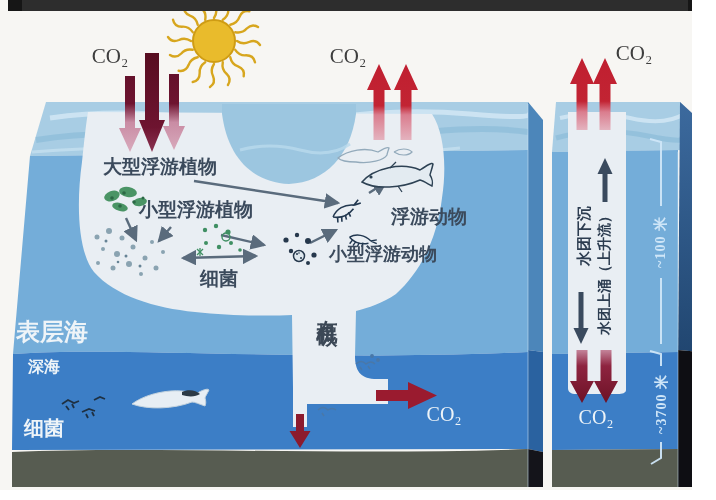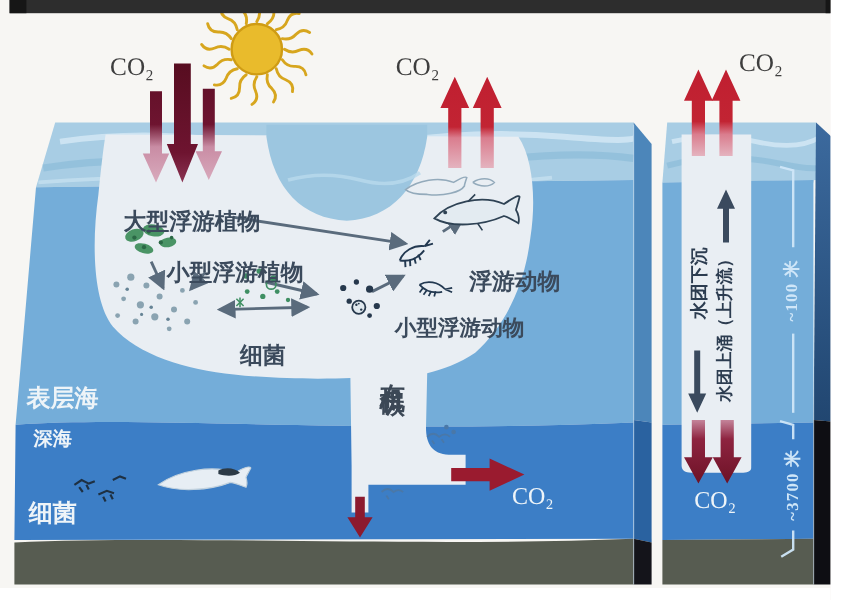--- a/index.html
+++ b/index.html
@@ -2,21 +2,21 @@
 <html style="--background: #f7f6f3; --top-bar: #2d2d2d; --sun-core: #e9bb2c; --sun-ray: #d7a61e; --ocean-top-face: #a8cde4; --ocean-top-wave: #cfe6f3; --ocean-surface-front: #74add9; --ocean-deep-front: #3c7ec6; --ocean-dip: #9cc6e0; --seafloor: #575c51; --side-face-navy: #2f5886; --side-face-black: #0e0e13; --white-channel: #e9eef3; --co2-down-dark: #6e1430; --co2-pink: #d9abbd; --co2-up-red: #c22433; --co2-deep-maroon: #7e1a31; --foodweb-arrow: #5a6b7c; --channel-arrow: #3a4a5e; --label-dark: #3b4a5c; --label-white: #eef4f8; --depth-label: #cfe6f8; --plankton-green: #3f8f63; --organism-dark: #24384c;"><head>
 <meta charset="utf-8">
 <style>
   html,body{margin:0;padding:0;background:#ffffff;}
   #stage{position:relative;width:692px;height:500px;overflow:hidden;background:var(--background,#f7f6f3);
          font-family:"Liberation Serif",serif;}
   #gfx{position:absolute;left:0;top:0;}
   .label{position:absolute;transform:translate(-50%,-50%);white-space:nowrap;line-height:1;
          font-family:"Liberation Serif",serif;}
   .rot{transform:translate(-50%,-50%) rotate(-90deg);}
-  .dark{color:var(--label-dark,#3b4a5c);font-weight:600;margin-top:19px;}
+  .dark{color:var(--label-dark,#3b4a5c);font-weight:600;}
   .white{color:var(--label-white,#eef4f8);font-weight:600;}
   .co2{color:#3e3e3e;font-size:21px;font-weight:500;}
   .co2w{color:var(--label-white,#eef4f8);font-size:20px;font-weight:500;}
   .depth{color:var(--depth-label,#cfe6f8);font-size:14px;font-weight:600;letter-spacing:1px;}
   .chan{color:#2c3c50;font-weight:700;}
   .vert{position:absolute;writing-mode:vertical-lr;text-orientation:upright;line-height:1;
         color:#3c4856;font-size:21px;font-weight:600;letter-spacing:3px;
         font-family:"Liberation Serif",serif;}
   
   .c-topface{fill:var(--ocean-top-face,#a8cde4);}
@@ -286,21 +286,21 @@
 <div class="label co2" style="left:634px;top:53px;">CO₂</div>
 
 <div class="label dark" style="left:160px;top:166px;font-size:19px;">大型浮游植物</div>
 <div class="label dark" style="left:196px;top:209px;font-size:19px;text-align:center;">小型浮游植物</div>
 <div class="label dark" style="left:219px;top:278px;font-size:19px;">细菌</div>
 <div class="label dark" style="left:429px;top:216px;font-size:19px;">浮游动物</div>
 <div class="label dark" style="left:383px;top:254px;font-size:18px;">小型浮游动物</div>
 
 <div class="vert" style="left:316px;top:303px;">有机碳</div>
 
-<div class="label white" style="left:52px;top:332px;font-size:20px;">表层海</div>
+<div class="label white" style="left:52px;top:332px;font-size:24px;">表层海</div>
 <div class="label white" style="left:44px;top:367px;font-size:16px;">深海</div>
 <div class="label white" style="left:44px;top:428px;font-size:20px;">细菌</div>
 
 <div class="label co2w" style="left:444px;top:414px;">CO₂</div>
 <div class="label co2w" style="left:596px;top:417px;">CO₂</div>
 
 <div class="label rot chan" style="left:584px;top:236px;font-size:15px;">水团下沉</div>
 <div class="label rot chan" style="left:605px;top:272px;font-size:14px;">水团上涌（上升流）</div>
 
 <div class="label rot depth" style="left:661px;top:242px;">~100 米</div>

